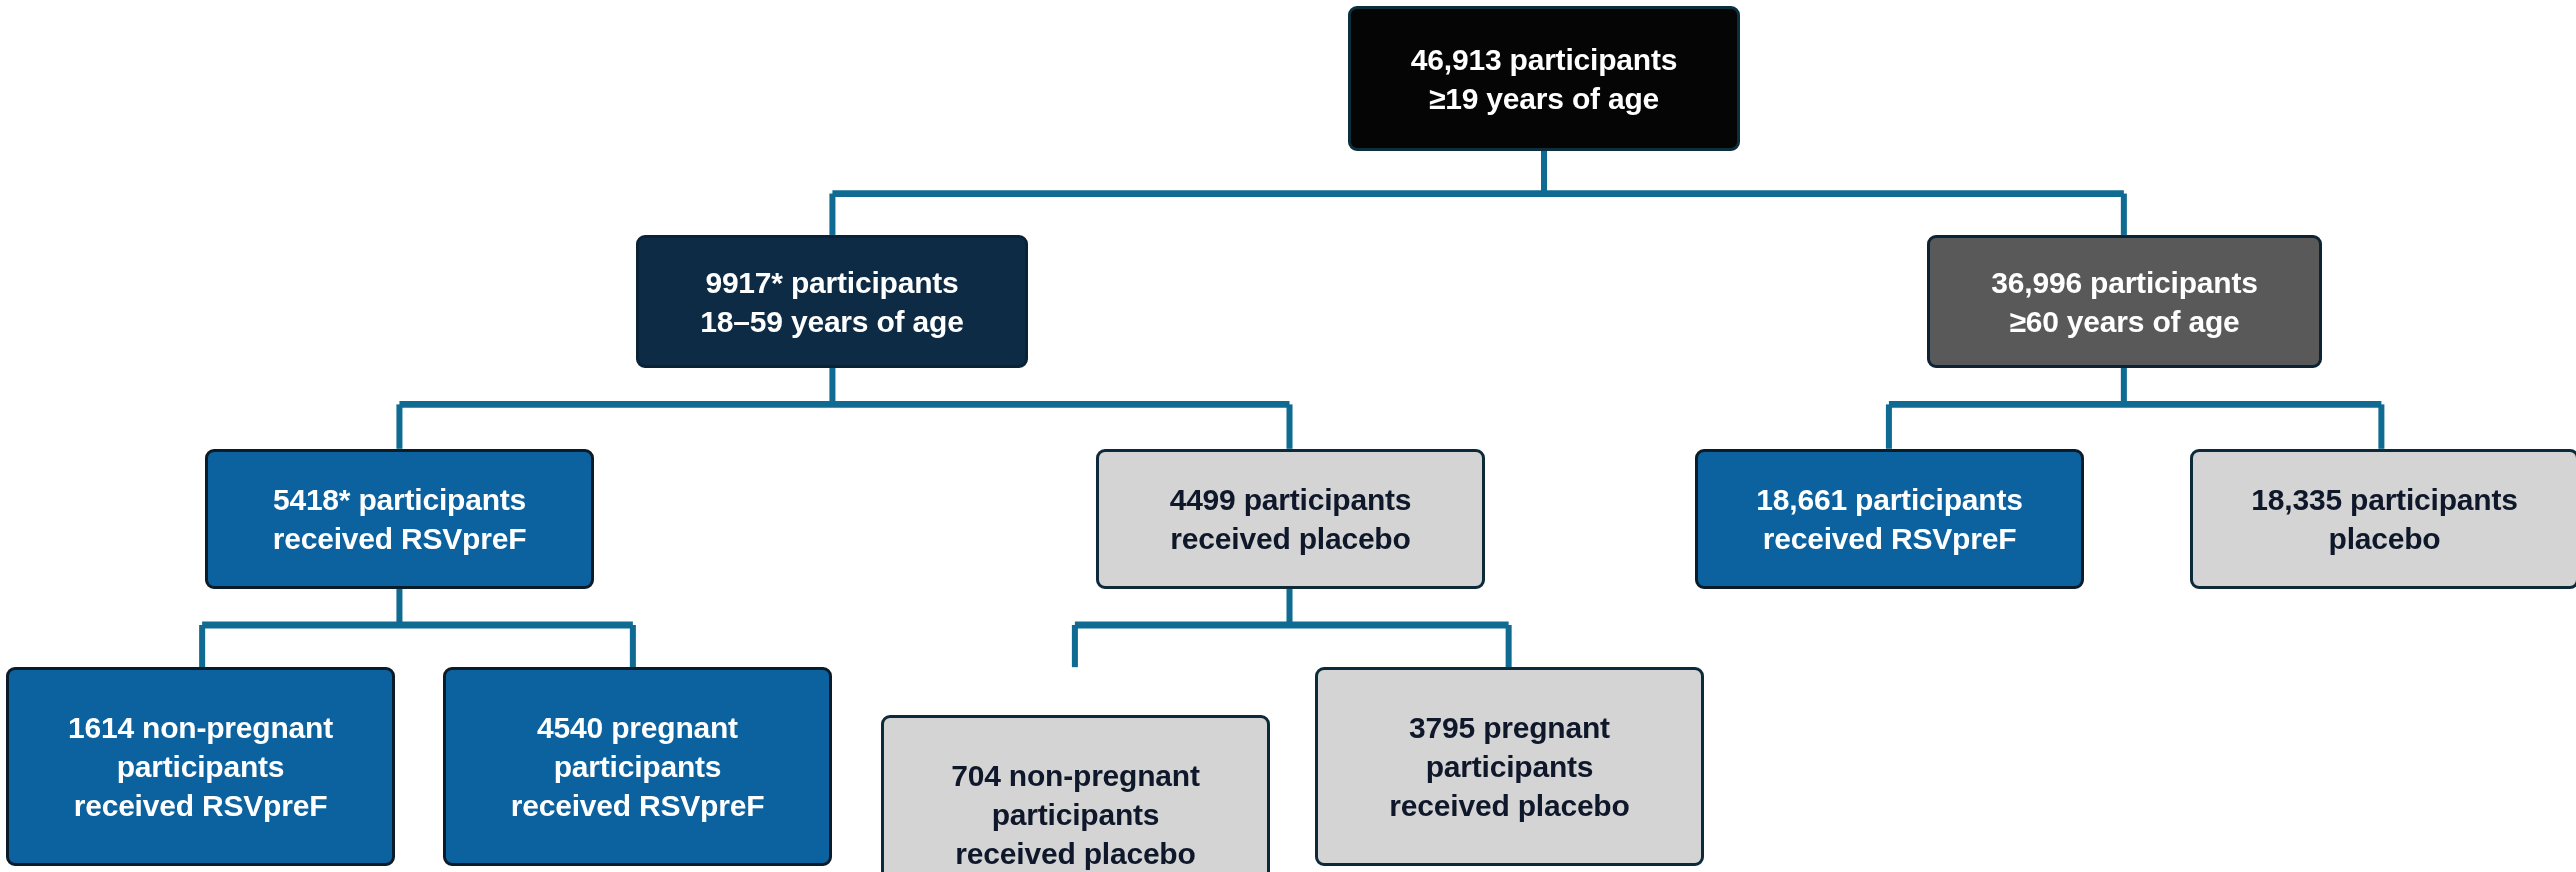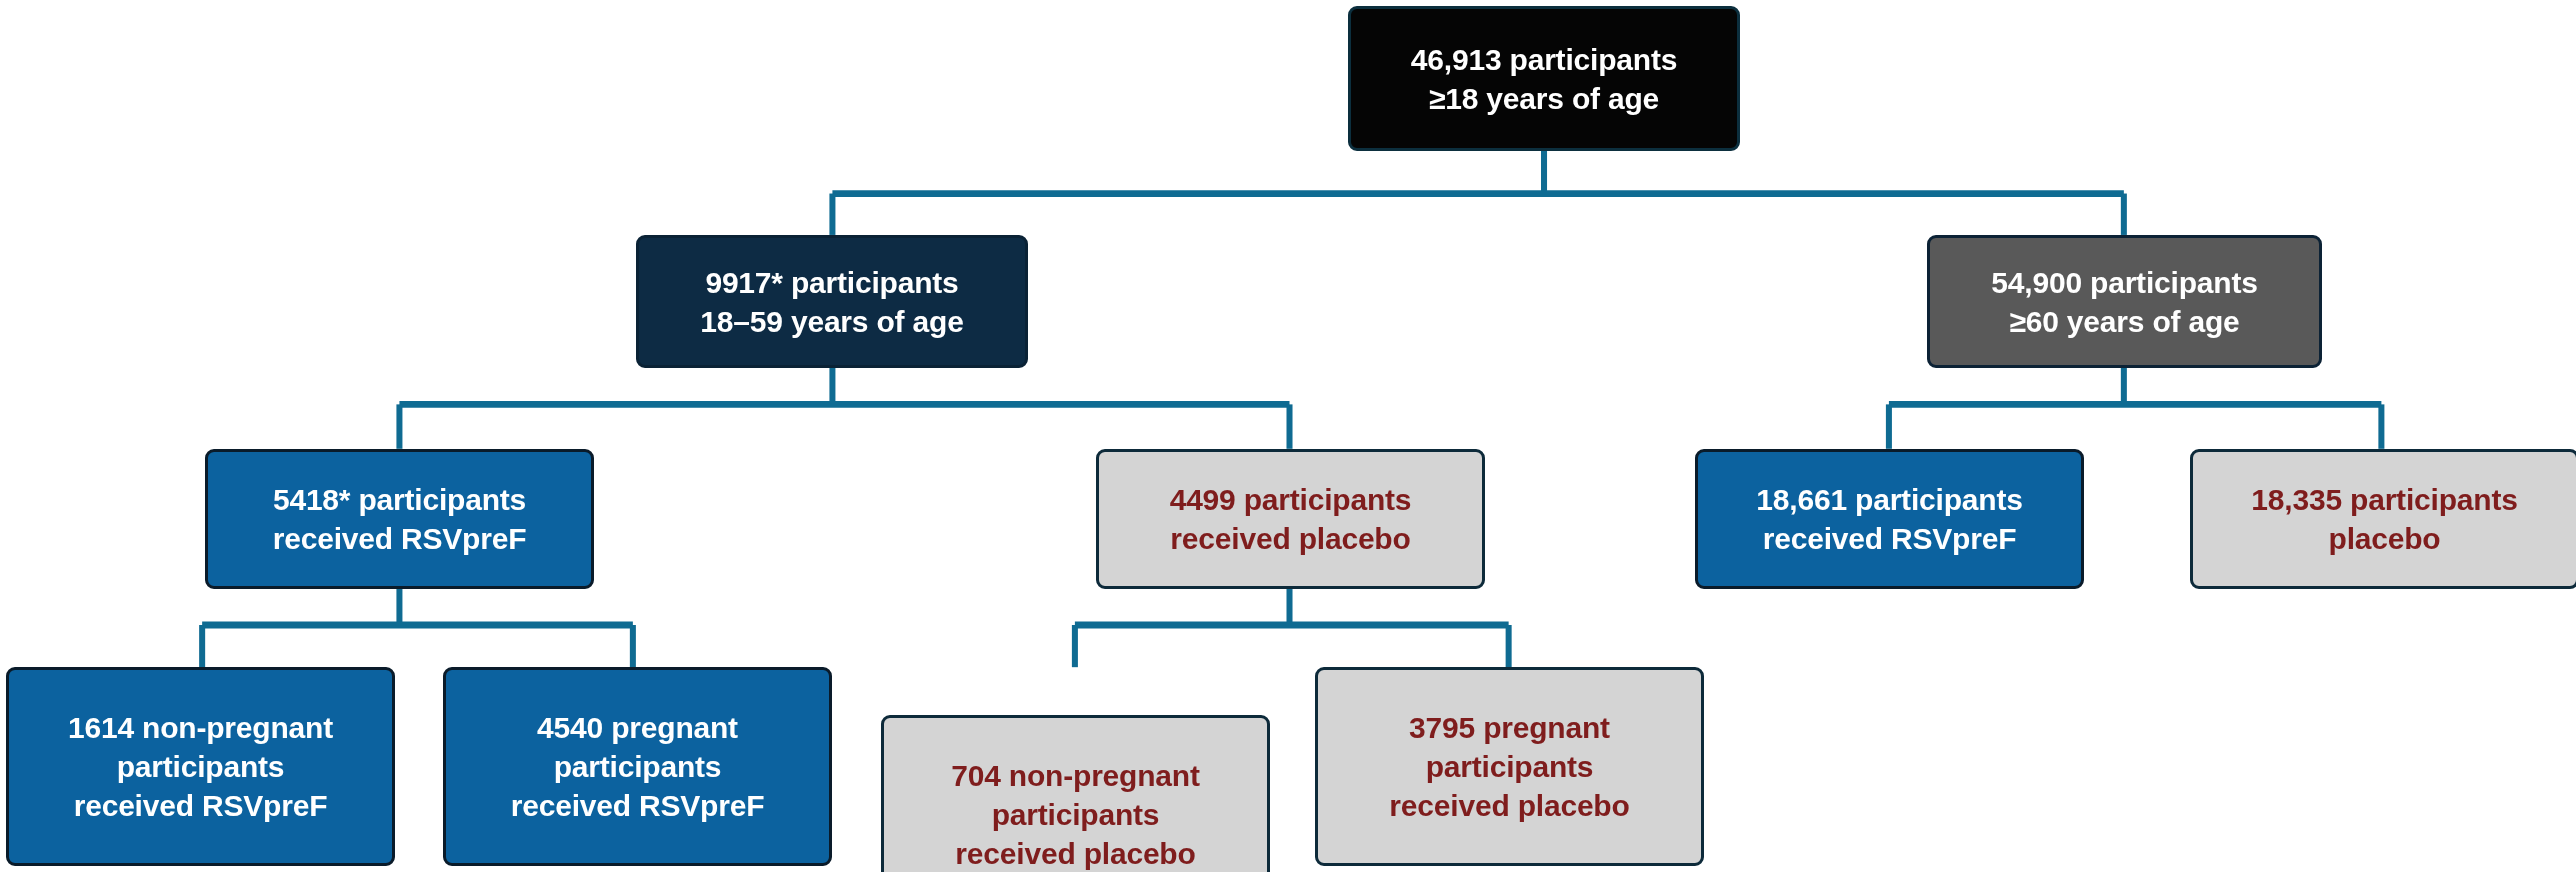--- a/index.html
+++ b/index.html
@@ -61,21 +61,21 @@
     border-color: #0c2235;
   }
   .v-blue {
     background: #0c629f;
     color: #ffffff;
     border-width: 3.8px;
     border-color: #0a1b2a;
   }
   .v-gray-light {
     background: #d4d4d4;
-    color: #7f1d1d;
+    color: #0f172a;
     border-width: 3.8px;
     border-color: #0d2a3a;
   }
 </style>
 </head>
 <body>
 
 <div id="stage">
 
   <svg id="connectors" viewBox="0 0 3420 1158" width="2576" height="872" xmlns="http://www.w3.org/2000/svg">
@@ -104,34 +104,34 @@
       <path d="M 1712 782 L 1712 830" stroke-width="8"></path>
       <path d="M 1427 830 L 2003 830" stroke-width="9"></path>
       <path d="M 1427 830 L 1427 886" stroke-width="8"></path>
       <path d="M 2003 830 L 2003 886" stroke-width="8"></path>
     </g>
   </svg>
 
   <div class="node v-black" style="left:1348px; top:6px; width:392px; height:145px;">
     <div class="txt">
       <span>46,913 participants</span><br>
-      <span>≥18 years of age</span>
+      <span>≥19 years of age</span>
     </div>
   </div>
 
   <div class="node v-navy" style="left:636px; top:235px; width:392px; height:133px;">
     <div class="txt">
       <span>9917* participants</span><br>
       <span>18–59 years of age</span>
     </div>
   </div>
 
   <div class="node v-gray-dark" style="left:1927px; top:235px; width:395px; height:133px;">
     <div class="txt">
-      <span>54,900 participants</span><br>
+      <span>36,996 participants</span><br>
       <span>≥60 years of age</span>
     </div>
   </div>
 
   <div class="node v-blue" style="left:205px; top:449px; width:389px; height:140px;">
     <div class="txt">
       <span>5418* participants</span><br>
       <span>received RSVpreF</span>
     </div>
   </div>

